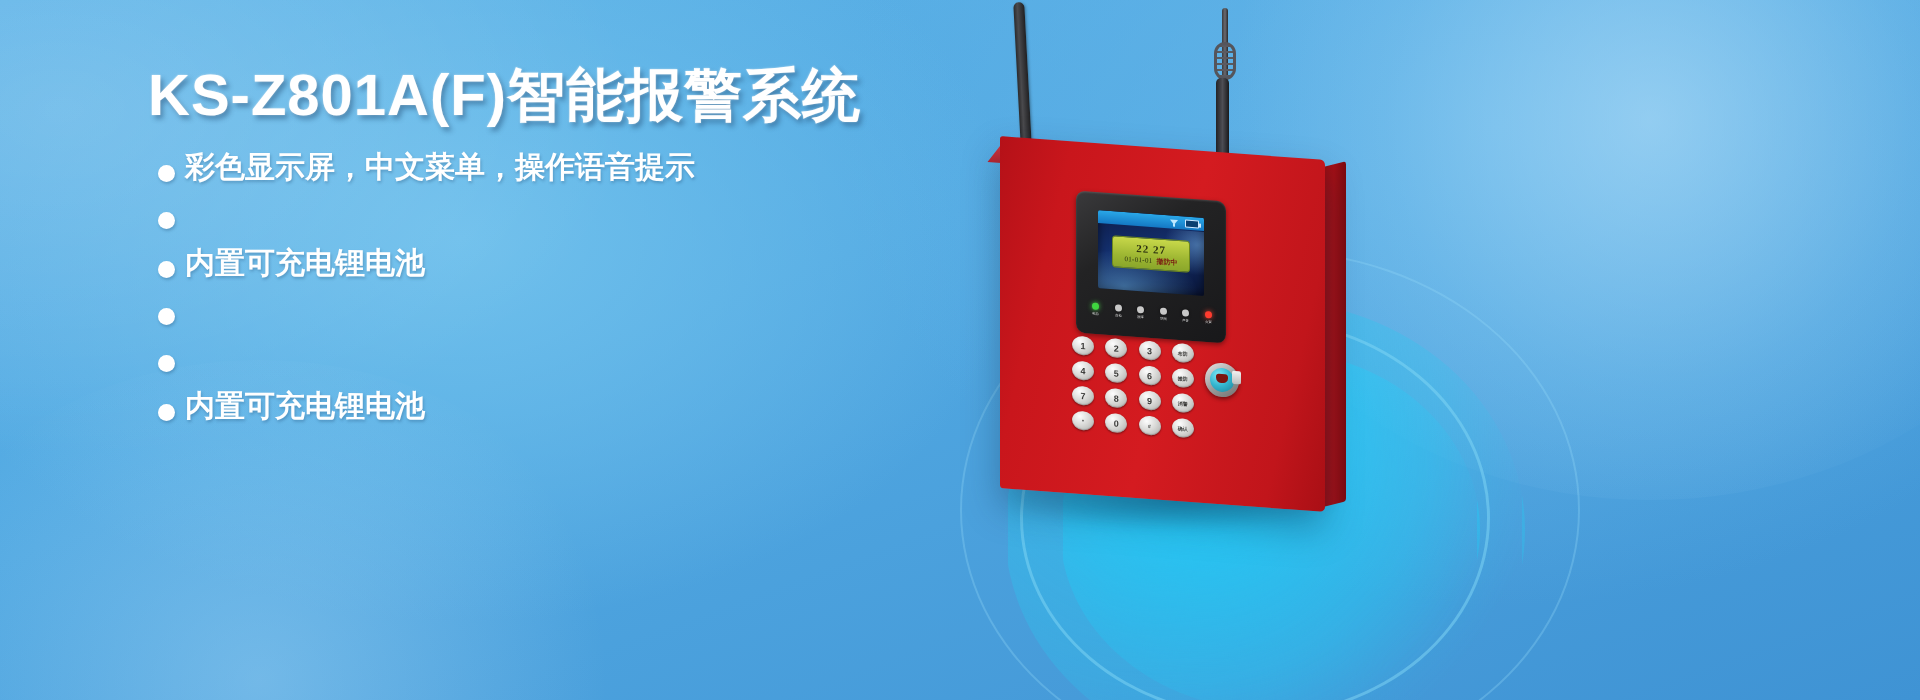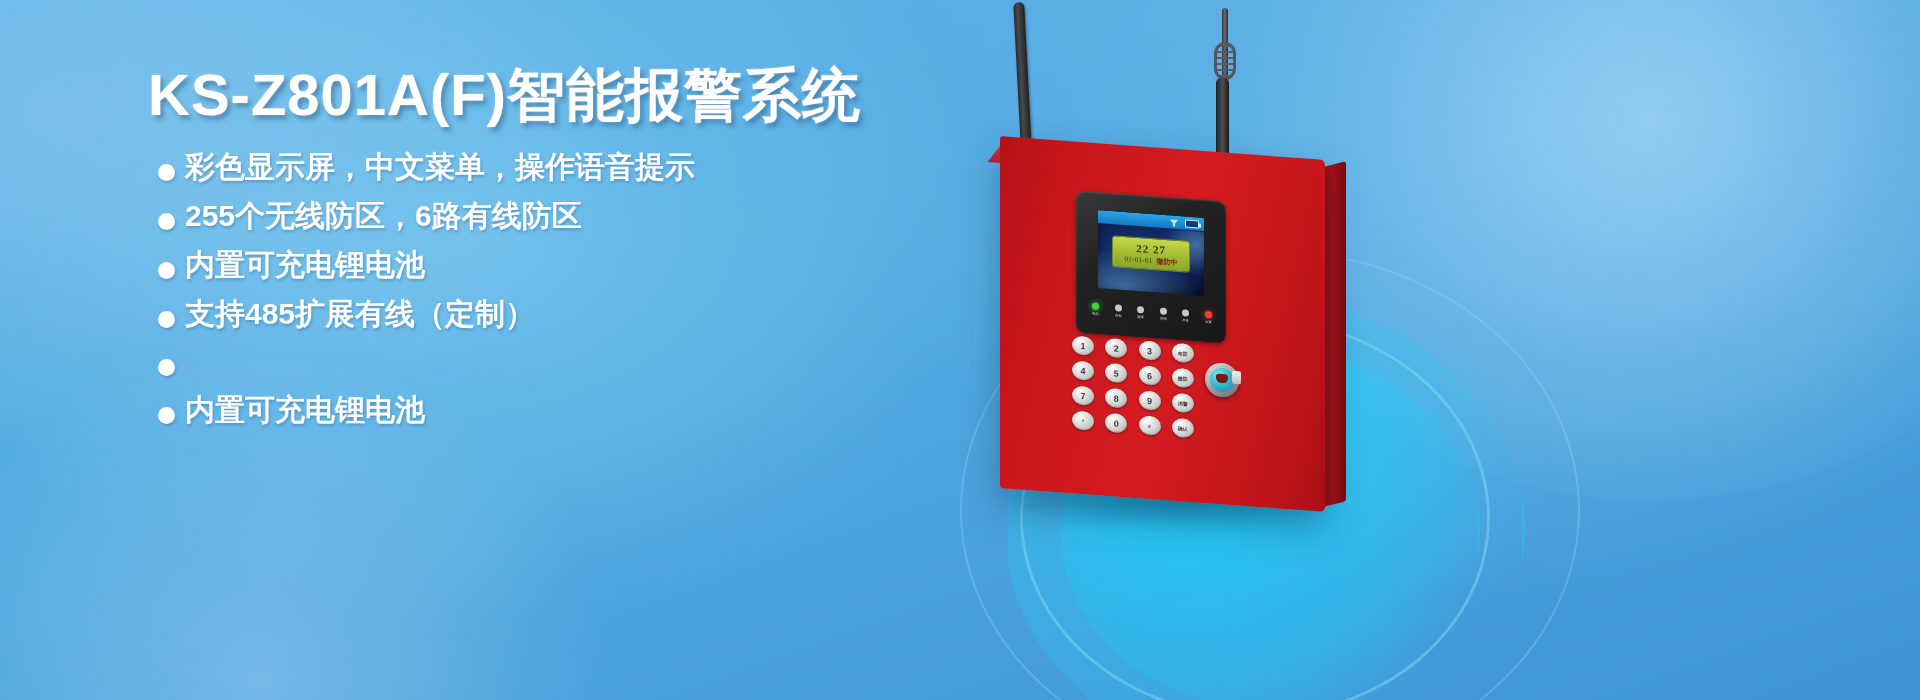--- a/index.html
+++ b/index.html
@@ -56,21 +56,21 @@
   
   .content{ position:absolute; left:0; top:0; width:1000px; height:700px; }
   .title{
     position:absolute; left:148px; top:57px;
     font-size:58px; font-weight:700; color:#ffffff;
     letter-spacing:1px; white-space:nowrap;
     text-shadow:3px 4px 5px rgba(30,70,110,.45), 0 0 2px rgba(255,255,255,.7);
   }
   .features{ position:absolute; left:158px; top:152px; width:820px; }
   .feature{
-    display:flex; align-items:center;
+    display:flex; align-items:flex-end;
     color:#ffffff; font-size:30px; font-weight:600;
     line-height:1.0; margin-bottom:19px; white-space:nowrap;
     text-shadow:1px 2px 3px rgba(25,65,105,.30);
   }
   .bullet{
     flex:0 0 auto; width:17px; height:17px; border-radius:50%;
     background:#ffffff; margin-right:10px; margin-top:11px;
     box-shadow:1px 2px 3px rgba(25,65,105,.28);
   }
   .feature-text{ display:block; }
@@ -257,29 +257,27 @@
   <div class="content">
     <div class="title">KS-Z801A(F)智能报警系统</div>
 
     <div class="features">
       <div class="feature">
         <span class="bullet"></span>
         <span class="feature-text">彩色显示屏，中文菜单，操作语音提示</span>
       </div>
       <div class="feature">
         <span class="bullet"></span>
-        <span class="feature-text">255个无线防区，6路有线防区</span>
       </div>
       <div class="feature">
         <span class="bullet"></span>
         <span class="feature-text">内置可充电锂电池</span>
       </div>
       <div class="feature">
         <span class="bullet"></span>
-        <span class="feature-text">支持485扩展有线（定制）</span>
       </div>
       <div class="feature">
         <span class="bullet"></span>
       </div>
       <div class="feature">
         <span class="bullet"></span>
         <span class="feature-text">内置可充电锂电池</span>
       </div>
     </div>
   </div>

